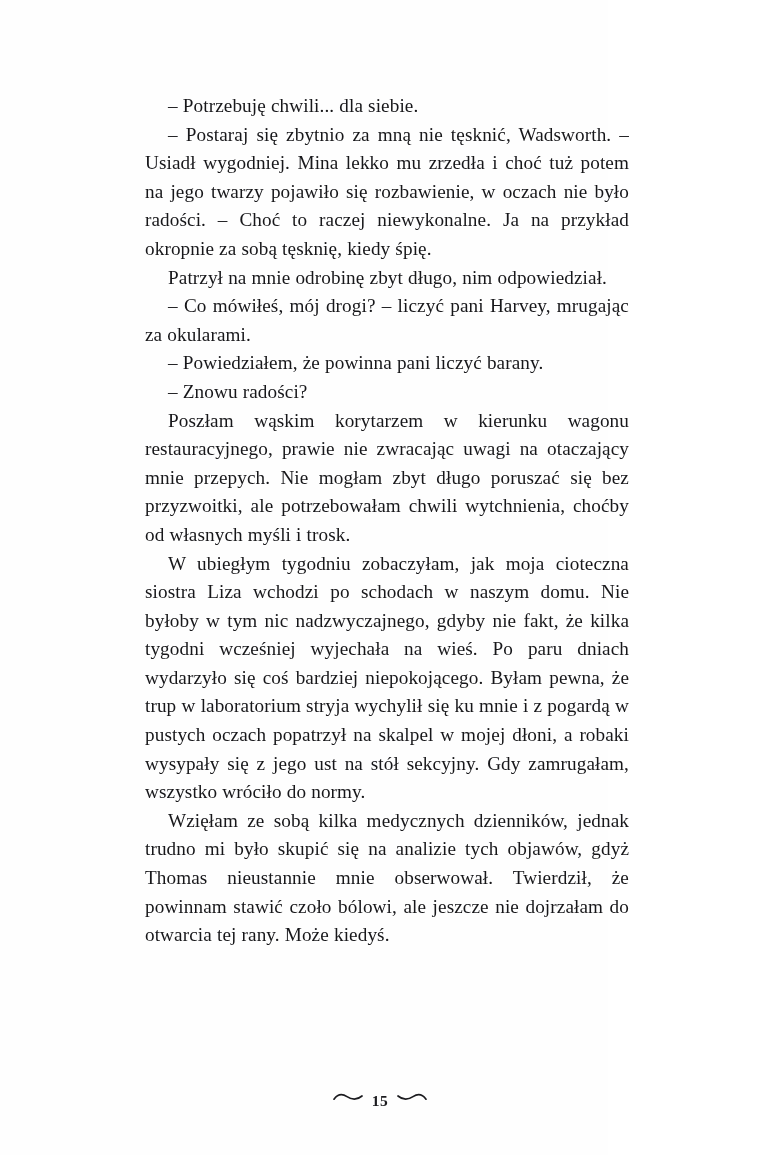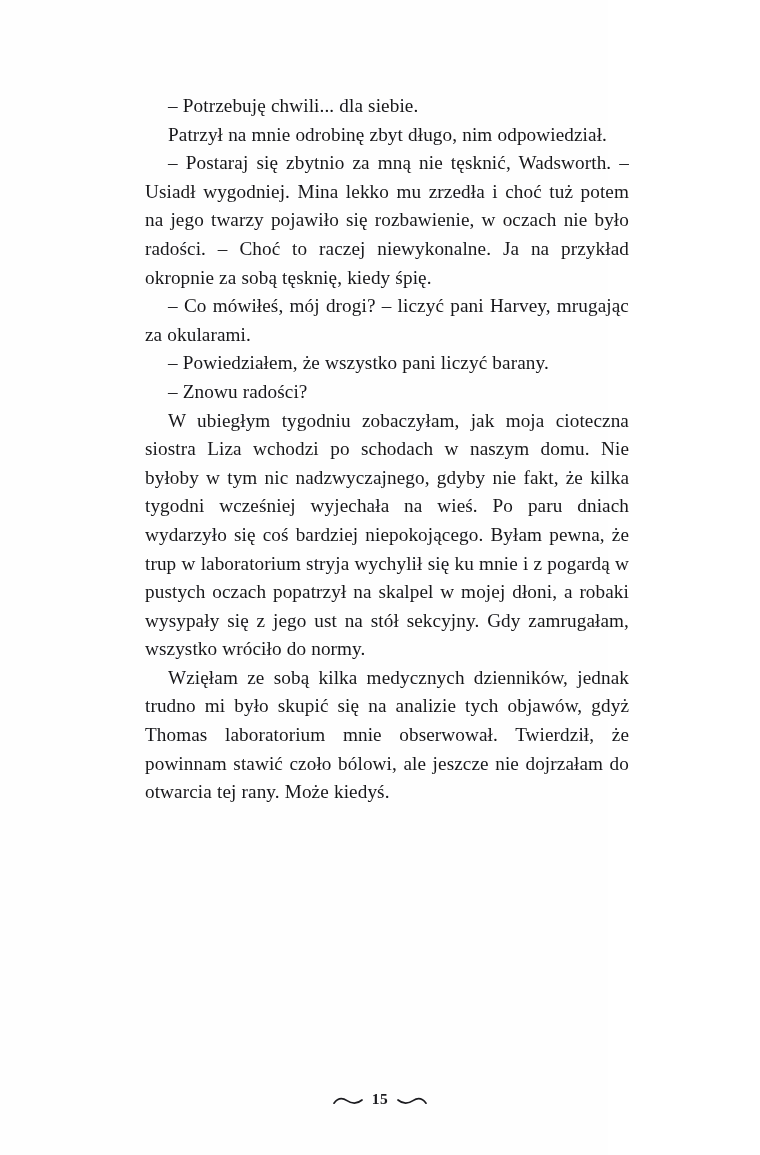--- a/index.html
+++ b/index.html
@@ -57,21 +57,21 @@
     left: 0;
     top: 1090px;
     width: 760px;
     text-align: center;
     font-size: 15.5px;
     color: #1b1b1f;
     letter-spacing: 0.4px;
   }
   .footer .folio-wrap {
     display: inline-flex;
-    align-items: flex-end;
+    align-items: flex-start;
     justify-content: center;
     gap: 9px;
   }
   .footer .orn {
     display: inline-block;
     width: 30px;
     height: 12px;
     color: #1b1b1f;
     line-height: 0;
   }
@@ -85,35 +85,36 @@
 </style>
 </head>
 <body>
 
 <div class="page">
 
   <div class="text-block">
 
     <p class="para short">– Potrzebuję chwili... dla siebie.</p>
 
+    <p class="para">– Postaraj się zbytnio za mną nie tęsknić, Wadsworth. – Usiadł wygodniej. Mina lekko mu zrzedła i choć tuż potem na jego twarzy pojawiło się rozbawienie, w oczach nie było radości. – Choć to raczej niewykonalne. Ja na przykład okropnie za sobą tęsknię, kiedy śpię.</p>
+
     <p class="para short">Patrzył na mnie odrobinę zbyt długo, nim odpowiedział.</p>
-
-    <p class="para">– Postaraj się zbytnio za mną nie tęsknić, Wadsworth. – Usiadł wygodniej. Mina lekko mu zrzedła i choć tuż potem na jego twarzy pojawiło się rozbawienie, w oczach nie było radości. – Choć to raczej niewykonalne. Ja na przykład okropnie za sobą tęsknię, kiedy śpię.</p>
 
     <p class="para">– Co mówiłeś, mój drogi? – liczyć pani Harvey, mrugając za okularami.</p>
 
-    <p class="para short">– Powiedziałem, że wszystko pani liczyć barany.</p>
+    <p class="para short">– Powiedziałem, że powinna pani liczyć barany.</p>
 
     <p class="para short">– Znowu radości?</p>
 
 
+    <p class="para">Poszłam wąskim korytarzem w kierunku wagonu restauracyjnego, prawie nie zwracając uwagi na otaczający mnie przepych. Nie mogłam zbyt długo poruszać się bez przyzwoitki, ale potrzebowałam chwili wytchnienia, choćby od własnych myśli i trosk.</p>
 
     <p class="para">W ubiegłym tygodniu zobaczyłam, jak moja cioteczna siostra Liza wchodzi po schodach w naszym domu. Nie byłoby w tym nic nadzwyczajnego, gdyby nie fakt, że kilka tygodni wcześniej wyjechała na wieś. Po paru dniach wydarzyło się coś bardziej niepokojącego. Byłam pewna, że trup w laboratorium stryja wychylił się ku mnie i z pogardą w pustych oczach popatrzył na skalpel w mojej dłoni, a robaki wysypały się z jego ust na stół sekcyjny. Gdy zamrugałam, wszystko wróciło do normy.</p>
 
-    <p class="para">Wzięłam ze sobą kilka medycznych dzienników, jednak trudno mi było skupić się na analizie tych objawów, gdyż Thomas laboratorium mnie obserwował. Twierdził, że powinnam stawić czoło bólowi, ale jeszcze nie dojrzałam do otwarcia tej rany. Może kiedyś.</p>
+    <p class="para">Wzięłam ze sobą kilka medycznych dzienników, jednak trudno mi było skupić się na analizie tych objawów, gdyż Thomas nieustannie mnie obserwował. Twierdził, że powinnam stawić czoło bólowi, ale jeszcze nie dojrzałam do otwarcia tej rany. Może kiedyś.</p>
 
   </div>
 
   <div class="footer">
     <span class="folio-wrap">
       <span class="orn">
         <svg width="30" height="12" viewBox="0 0 30 12" fill="none" xmlns="http://www.w3.org/2000/svg" aria-hidden="true">
           <path d="M1 7.2 C5 1.6, 9.5 1.6, 14 4.6 C18.5 7.6, 24 8.2, 29 4.0" stroke="#1b1b1f" stroke-width="1.7" stroke-linecap="round" fill="none"></path>
         </svg>
       </span>

